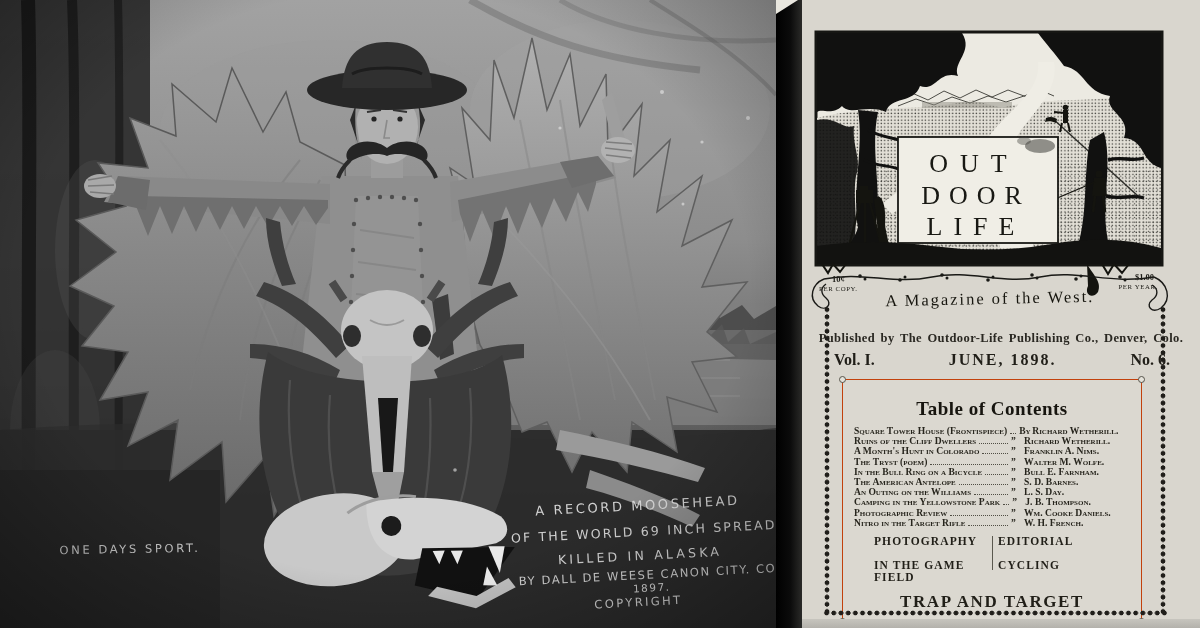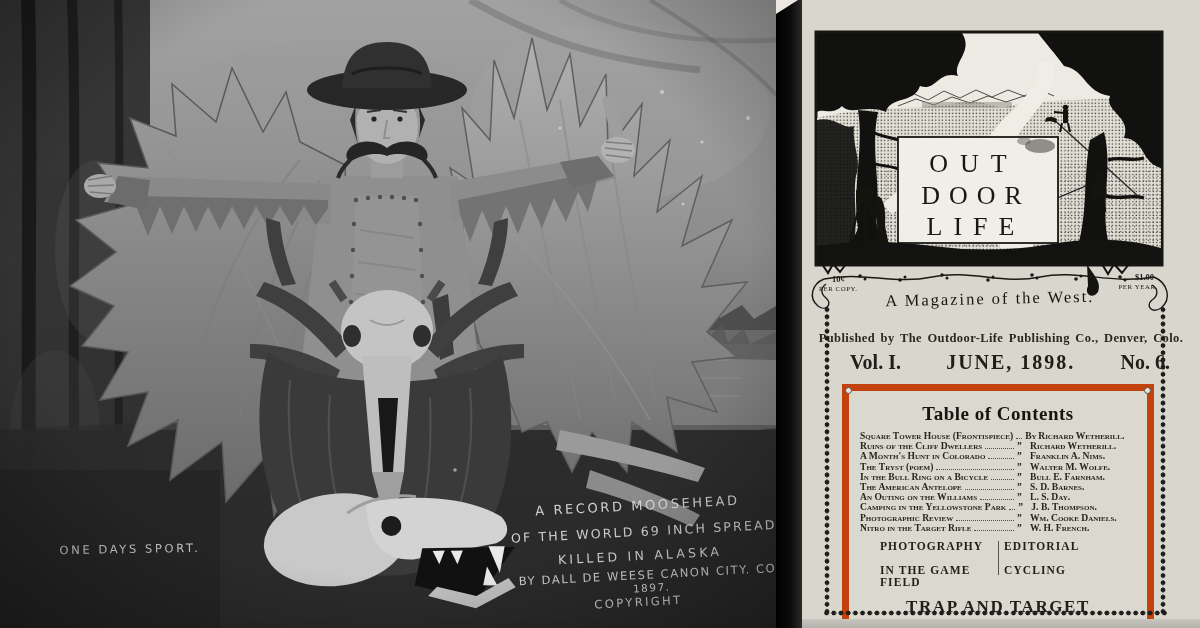--- a/index.html
+++ b/index.html
@@ -13,24 +13,24 @@
   
   .right-panel{position:relative;width:424px;height:628px;display:flex;flex:none;}
   .spine{width:26px;height:100%;background:linear-gradient(90deg,#000 0%,#0b0b0b 55%,#2a2a28 100%);flex:none;position:relative;}
   .spine .sliver{position:absolute;top:0;left:0;width:0;height:0;border-top:14px solid #e9e7df;border-right:22px solid transparent;}
   .page{position:relative;flex:1;background:#d9d6ce;overflow:hidden;}
   .page-bottom-edge{position:absolute;left:0;right:0;bottom:0;height:9px;background:linear-gradient(180deg,#c7c5be,#b3b1ab);}
 
   .cover-art{display:block;}
 
   .publisher{margin-top:1px;text-align:center;font-size:12.5px;letter-spacing:.4px;word-spacing:2px;color:#2a2822;font-weight:600;}
-  .masthead-row{display:flex;justify-content:space-between;align-items:baseline;padding:0 30px 0 48px;margin-top:5px;font-weight:700;font-size:20px;color:#201e18;}
+  .masthead-row{display:flex;justify-content:space-between;align-items:baseline;padding:0 30px 0 32px;margin-top:5px;font-weight:700;font-size:16px;color:#201e18;}
   .masthead-row .date{letter-spacing:2px;text-align:center;}
 
-  .toc-box{position:relative;margin:10px 0 0 40px;width:276px;border:7px solid #c2410c;padding:12px 11px 7px;background:rgba(255,255,255,0.06);}
+  .toc-box{position:relative;margin:10px 0 0 40px;width:276px;border:1px solid #c2410c;padding:18px 11px 7px;background:rgba(255,255,255,0.06);}
   .cdot{position:absolute;width:5px;height:5px;border:1px solid #55534a;border-radius:50%;background:#e4e2da;}
   .cdot.tl{top:-4px;left:-4px;} .cdot.tr{top:-4px;right:-4px;}
   .cdot.bl{bottom:-4px;left:-4px;} .cdot.br{bottom:-4px;right:-4px;}
 
   .toc-heading{text-align:center;font-weight:700;font-size:19px;letter-spacing:.5px;color:#17150f;}
   .toc-rows{margin-top:6px;}
   .toc-row{display:flex;align-items:baseline;font-size:9.6px;line-height:10.2px;font-weight:700;font-variant:small-caps;color:#27251d;}
   .toc-title{white-space:nowrap;}
   .toc-leader{flex:1;border-bottom:1.5px dotted #504e44;margin:0 3px 2px 3px;min-width:6px;}
   .toc-by{width:13px;flex:none;}

